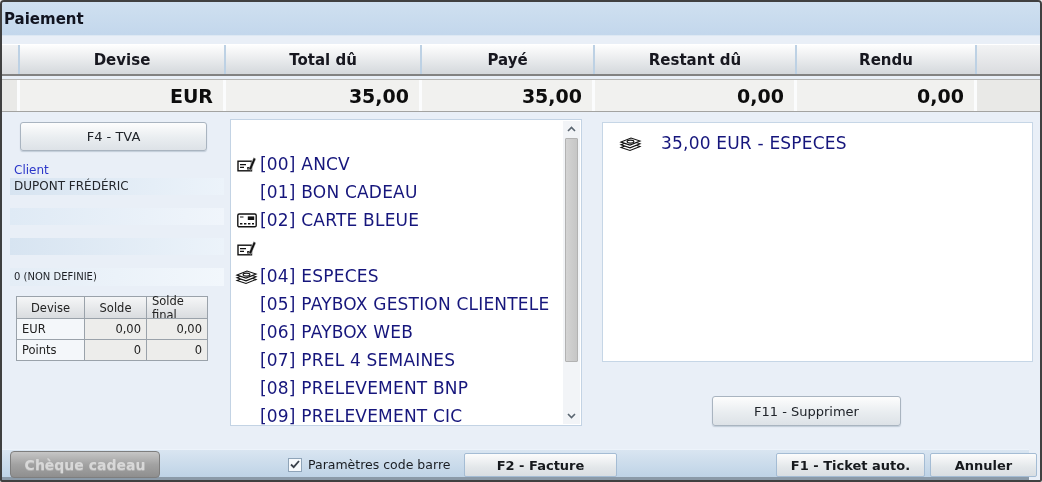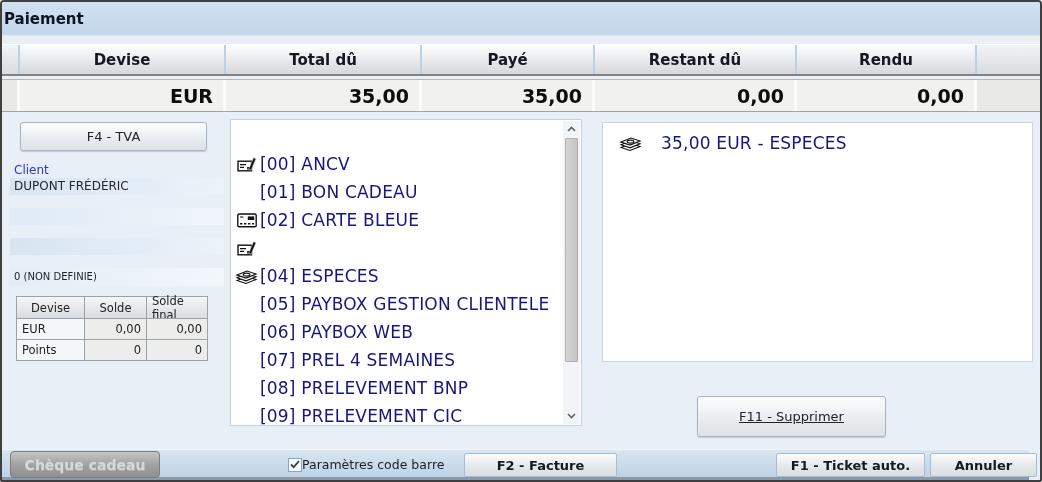--- a/index.html
+++ b/index.html
@@ -121,21 +121,21 @@
   .sb-fill { flex: 1; }
 
   
   .right-box {
     position: absolute; left: 600px; top: 10px; width: 431px; height: 240px;
     background: #ffffff; border: 1px solid #c6d6e6;
   }
   .sel-row { display: flex; align-items: center; padding: 10px 4px 0 12px; }
   .sel-icon { width: 46px; display: flex; justify-content: flex-start; padding-left: 4px; }
   .sel-label { font-size: 17px; color: #16167c; letter-spacing: 0.2px; }
-  .f11-btn { position: absolute; left: 695px; top: 284px; width: 189px; height: 41px; text-decoration: underline; }
+  .f11-btn { position: absolute; left: 710px; top: 284px; width: 189px; height: 30px; }
 
   
   .bottombar {
     position: absolute; left: 0; right: 11px; bottom: 0; height: 31px;
     background: linear-gradient(#d9e5f1, #bed3e6);
     border-top: 1px solid #edf3fa;
     border-bottom: 3px solid #8b9aa8;
     text-decoration: underline;
   }
   .bb-btn {
@@ -147,21 +147,21 @@
     cursor: default;
   }
   .btn-disabled {
     position: absolute; left: 8px; top: 1px; width: 150px; height: 27px;
     background: linear-gradient(#c6c6c6, #a2a2a2 50%, #8f8f8f);
     border: 1px solid #7e7e7e; border-radius: 4px;
     font-size: 14px; font-weight: bold; color: #d8d8d8;
     display: flex; align-items: center; justify-content: center;
     text-shadow: 0 1px 0 rgba(255,255,255,.25);
   }
-  .bb-check { position: absolute; left: 286px; top: 7px; display: flex; align-items: center; gap: 0; }
+  .bb-check { position: absolute; left: 286px; top: 7px; display: flex; align-items: center; gap: 6px; }
   .checkbox {
     width: 14px; height: 14px; background: #f6f9fc;
     border: 1px solid #8fa4b8; display: flex; align-items: center; justify-content: center;
   }
   .check-label { font-size: 12.5px; color: #1a1d22; }
 
   .f2  { left: 462px; width: 153px; }
   .tkt { left: 619px; width: 150px; }
   .f1  { left: 774px; width: 149px; }
   .ann { left: 928px; width: 107px; }

